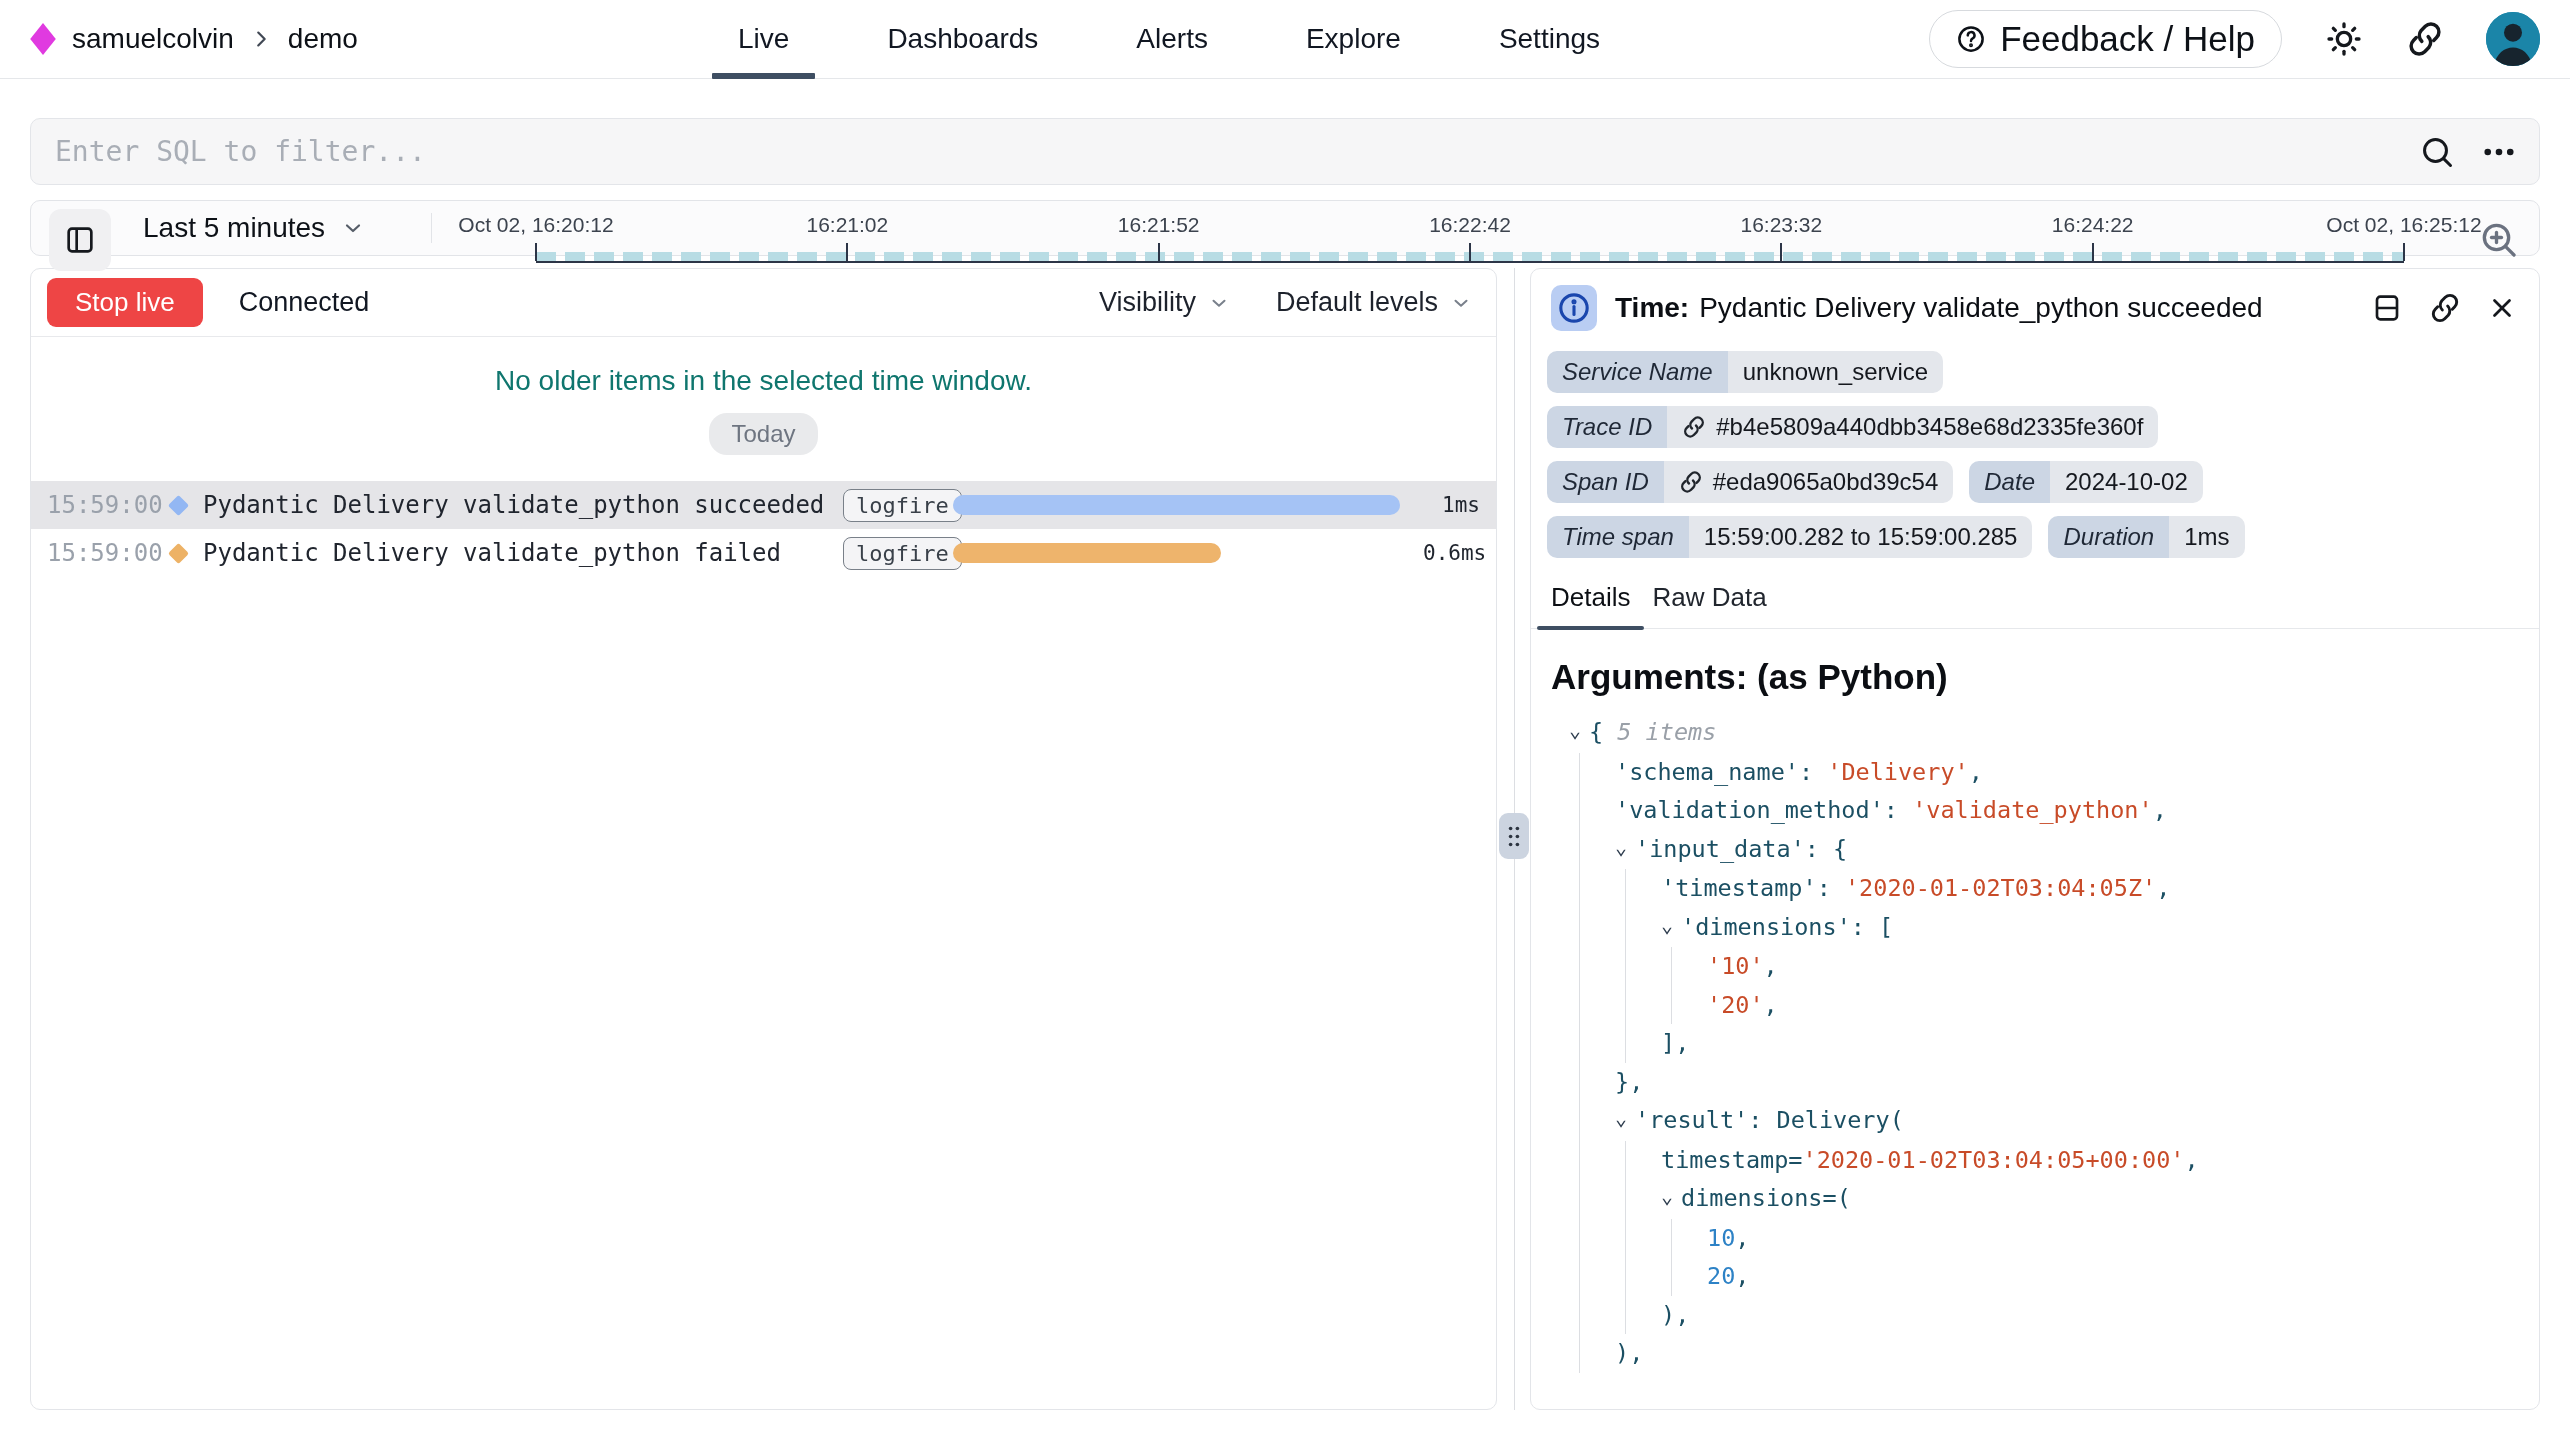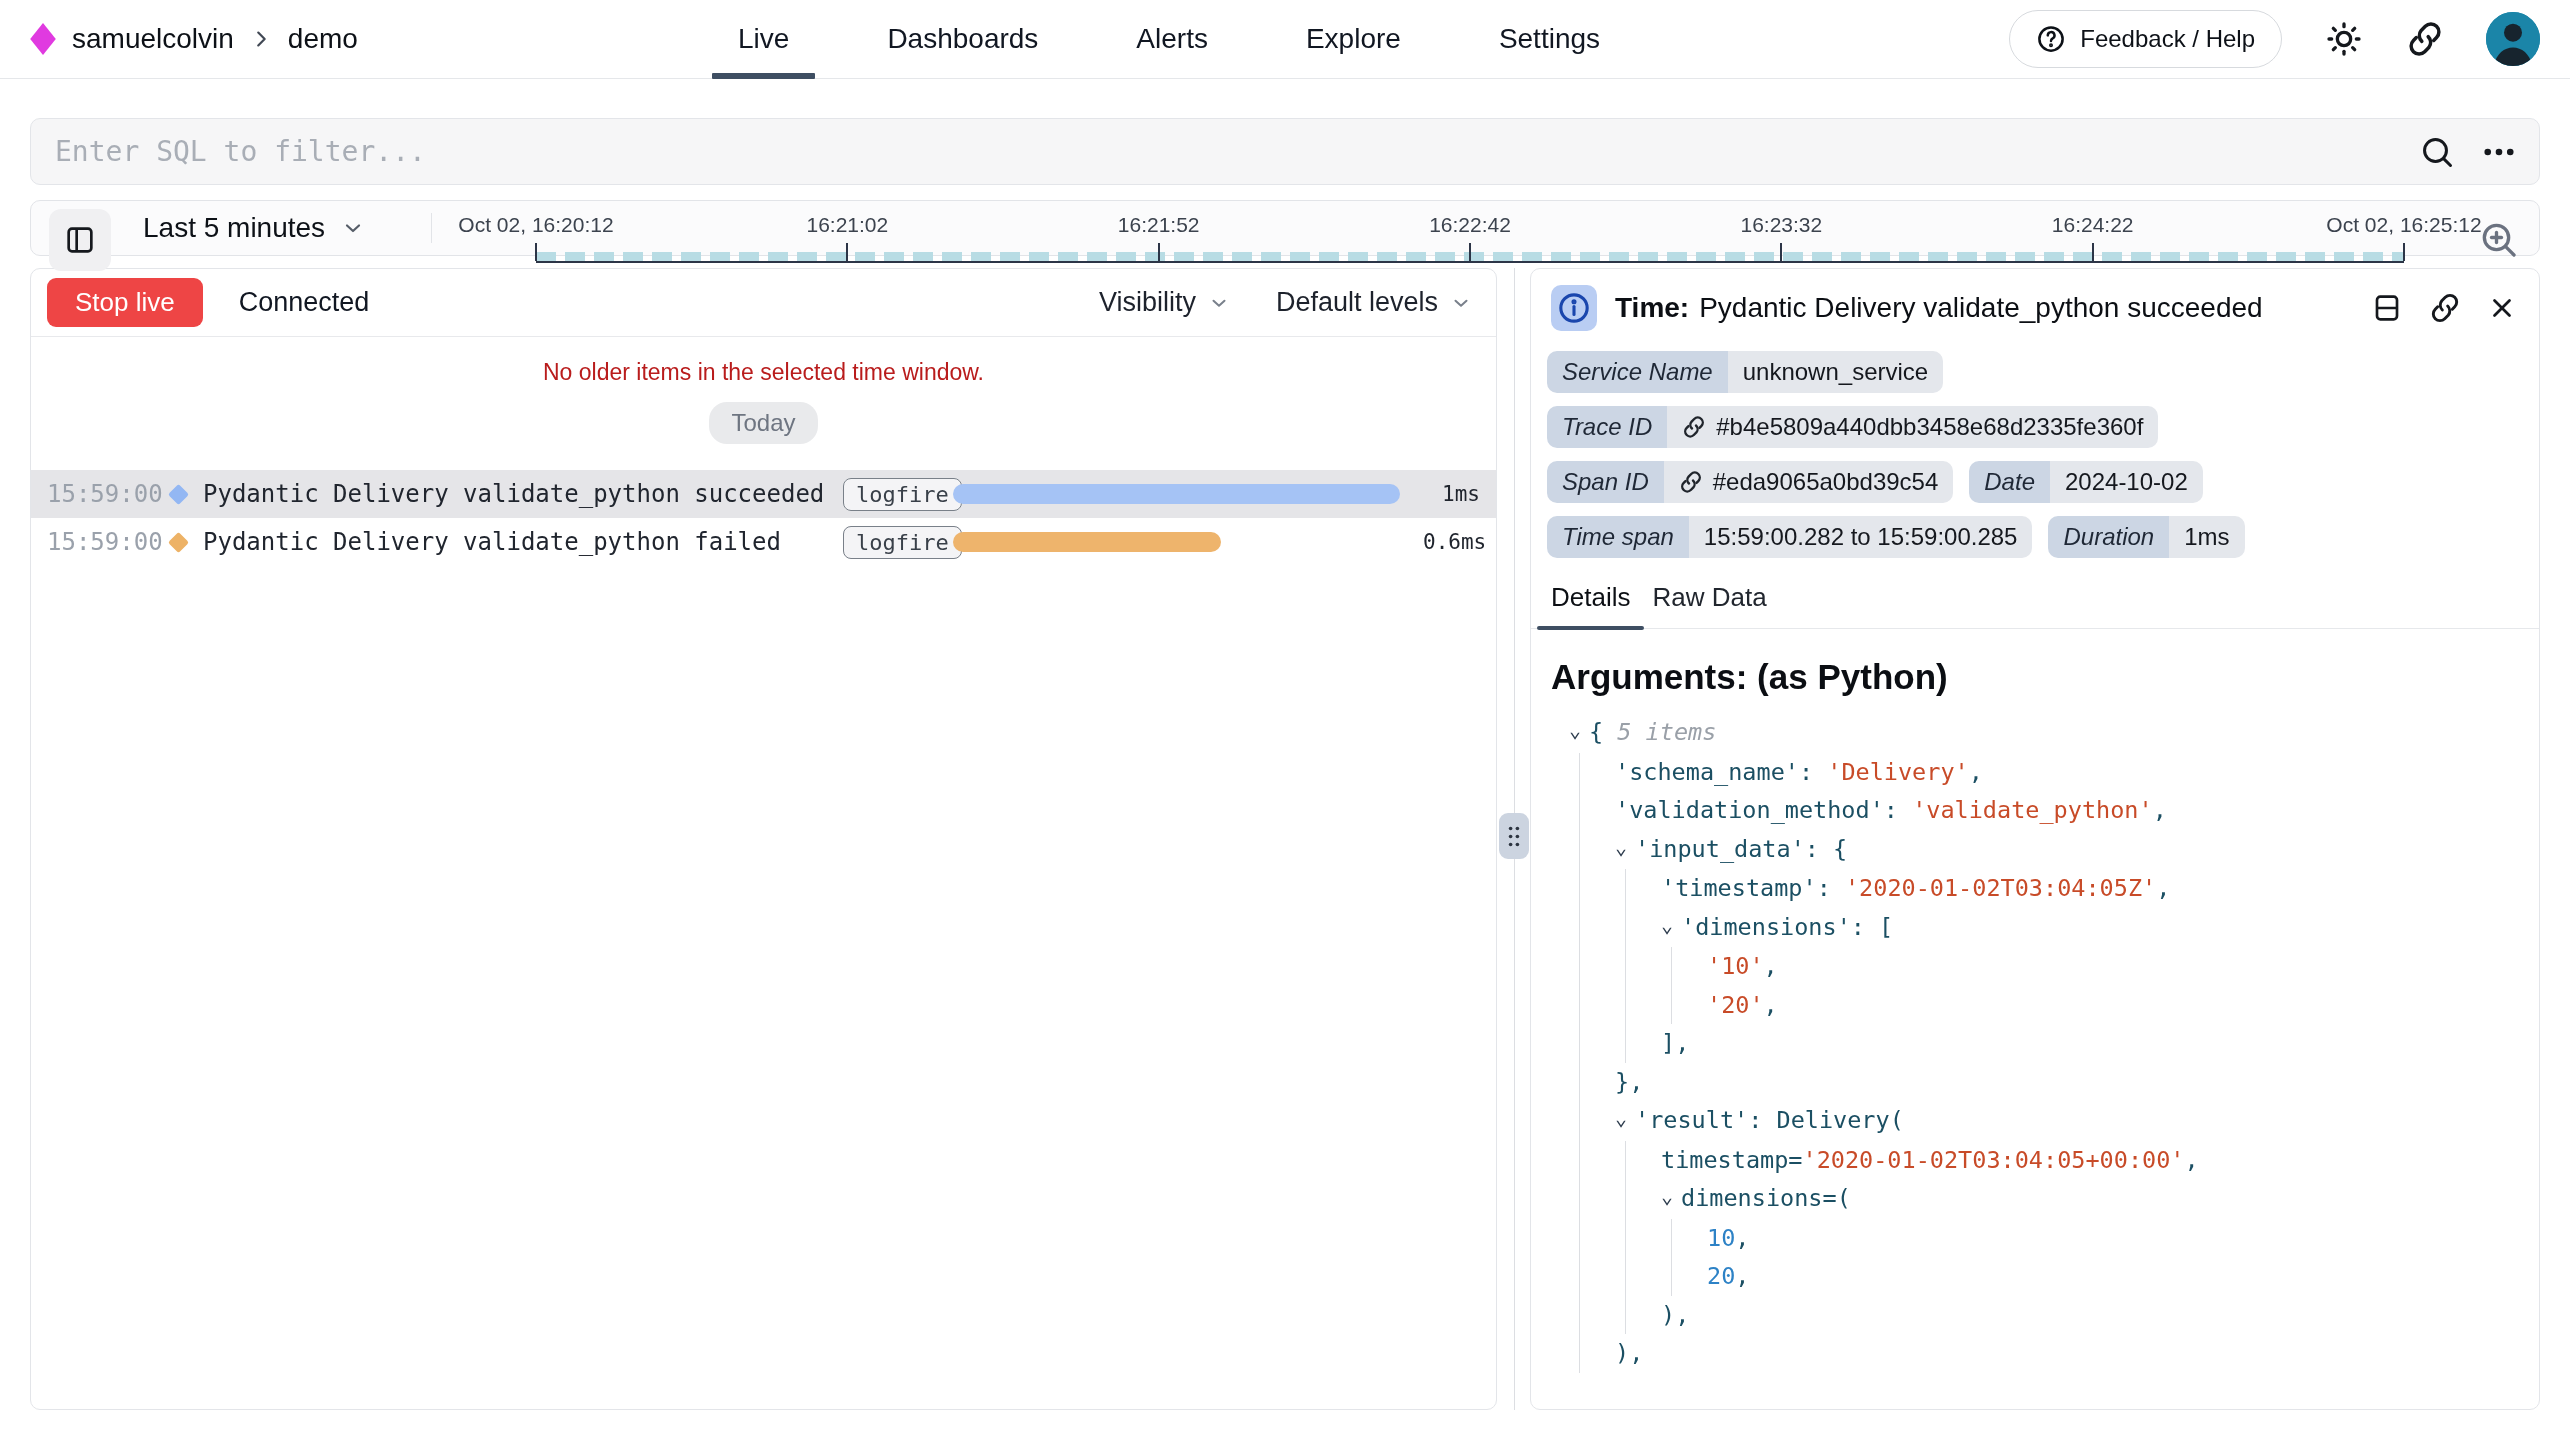--- a/index.html
+++ b/index.html
@@ -7,21 +7,21 @@
   svg{display:block}
 
   
   .top-nav{height:79px;border-bottom:1px solid #e5e7ea;display:flex;align-items:center;position:relative;padding:11px 30px;box-sizing:border-box;background:#fff}
   .brand{display:flex;align-items:center;gap:16px;font-size:28px;color:#0d1117}
   .brand .crumb{cursor:pointer}
   .nav-tabs{position:absolute;left:738px;top:0;height:100%;display:flex;gap:98px}
   .nav-tab{font-size:28px;color:#111722;display:flex;align-items:center;position:relative;cursor:pointer;height:100%}
   .nav-tab.active::after{content:'';position:absolute;left:-26px;right:-26px;bottom:-1px;height:6px;background:#3e4e62;border-radius:1px}
   .nav-right{margin-left:auto;display:flex;align-items:center;gap:42px}
-  .feedback-btn{display:flex;align-items:center;gap:14px;border:1.5px solid #d7dade;border-radius:30px;height:58px;padding:0 26px;font-size:24px;color:#0d1117;background:#fff;cursor:pointer}
+  .feedback-btn{display:flex;align-items:center;gap:14px;border:1.5px solid #d7dade;border-radius:30px;height:58px;padding:0 26px;font-size:35px;color:#0d1117;background:#fff;cursor:pointer}
   .icon-btn{cursor:pointer}
   .avatar{width:54px;height:54px;border-radius:50%;background:#1b85a8;overflow:hidden;cursor:pointer}
 
   
   .sql-bar{margin:39px 30px 0;height:67px;background:#f6f6f7;border:1px solid #e3e5e9;border-radius:10px;display:flex;align-items:center;padding:0 22px;box-sizing:border-box}
   .sql-bar input{flex:1;background:transparent;border:none;outline:none;font-family:"DejaVu Sans Mono",monospace;font-size:28px;color:#2a2f38}
   .sql-bar input::placeholder{color:#a9aeb6}
   .sql-icons{display:flex;align-items:center;gap:26px}
 
   
@@ -44,21 +44,21 @@
   .split-rail::before{content:'';position:absolute;left:50%;top:0;bottom:0;width:1px;background:#dcdee2}
   .drag-handle{position:absolute;left:50%;top:545px;transform:translateX(-50%);width:30px;height:46px;border-radius:9px;background:#ccd4e0;display:flex;align-items:center;justify-content:center;cursor:col-resize}
   .span-panel{flex:1;border:1px solid #e3e5e9;border-radius:10px;background:#fff;box-sizing:border-box;overflow:hidden}
 
   
   .lp-header{height:67px;display:flex;align-items:center;padding:0 16px;border-bottom:1px solid #e8e9ec}
   .stop-btn{height:49px;padding:0 28px;background:#ee4545;color:#fff;font-size:26px;font-weight:500;border:none;border-radius:9px;cursor:pointer;display:flex;align-items:center}
   .lp-status{margin-left:36px;font-size:27px;color:#111722}
   .lp-dds{margin-left:auto;display:flex;align-items:center;gap:46px;padding-right:8px}
   .lp-dd{display:flex;align-items:center;gap:12px;font-size:27px;color:#1d222c;cursor:pointer}
-  .lp-notice{margin-top:22px;text-align:center;font-size:23px;color:#b91c1c}
+  .lp-notice{margin-top:28px;text-align:center;font-size:28px;color:#0f766e}
   .lp-today{display:block;margin:16px auto 0;width:max-content;font-size:24px;color:#6e7581;background:#e9eaec;border-radius:18px;padding:7px 22px}
   .log-rows{margin-top:26px}
   .log-row{height:48px;display:flex;align-items:center;cursor:pointer}
   .log-row.selected{background:#e5e5e8}
   .lr-time{width:120px;margin-left:16px;font-family:"DejaVu Sans Mono",monospace;font-size:24px;color:#9aa1ab;flex:none}
   .lr-dwrap{width:36px;display:flex;justify-content:flex-start;align-items:center;flex:none}
   .lr-diamond{width:15px;height:15px;border-radius:2.5px;transform:rotate(45deg);margin-left:4px}
   .lr-msg{width:640px;font-family:"DejaVu Sans Mono",monospace;font-size:24px;color:#20252e;flex:none;white-space:nowrap;overflow:hidden}
   .lr-tagwrap{width:110px;flex:none}
   .lr-tag{font-family:"DejaVu Sans Mono",monospace;font-size:22px;color:#394049;background:#f4f4f6;border:1.5px solid #798089;border-radius:8px;padding:3px 12px}

